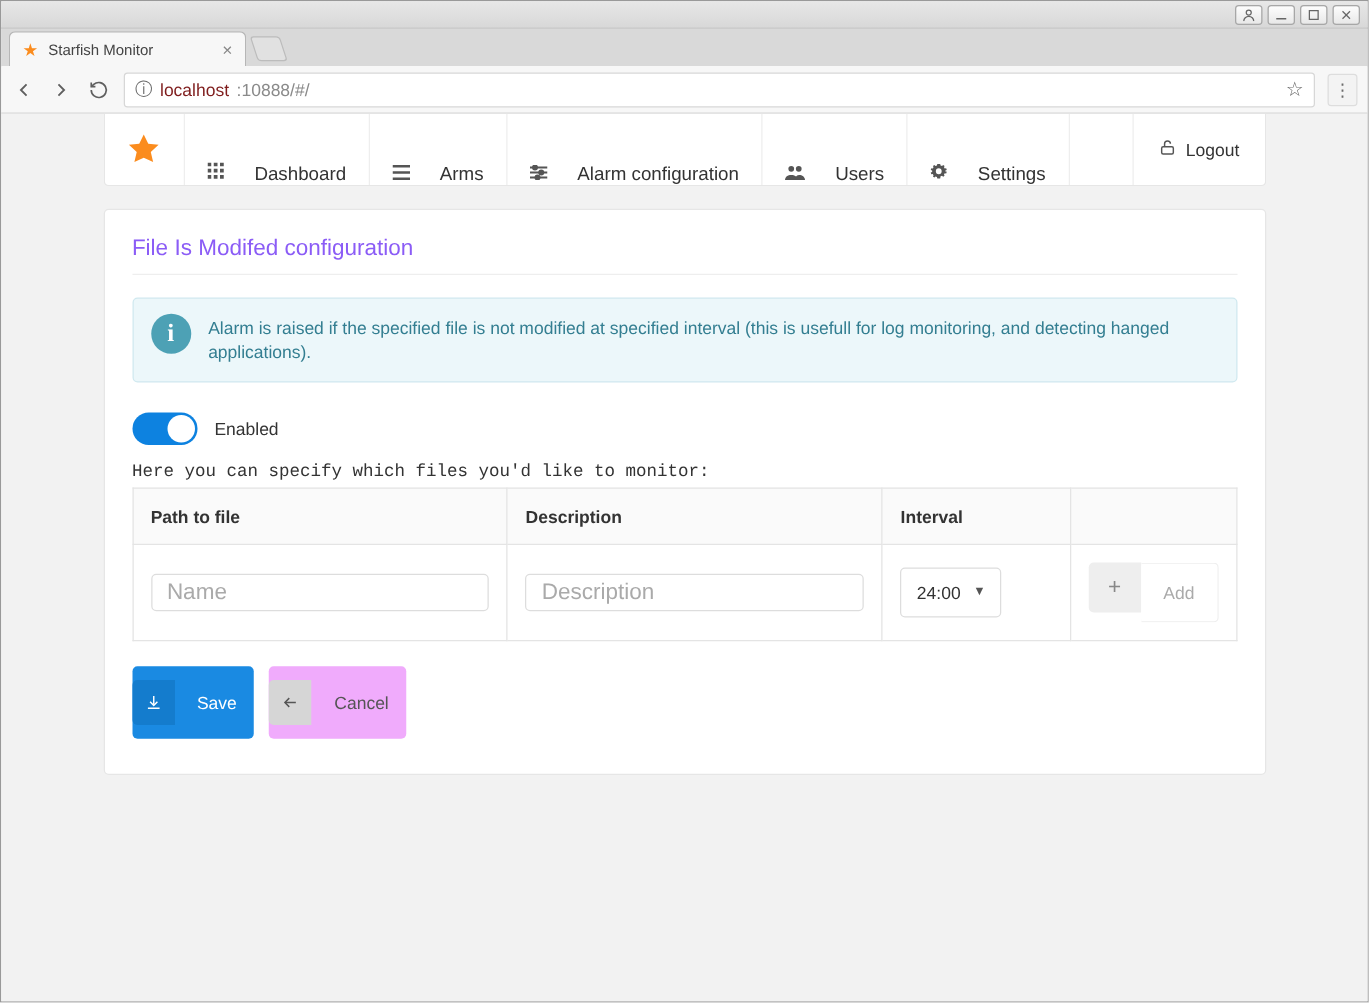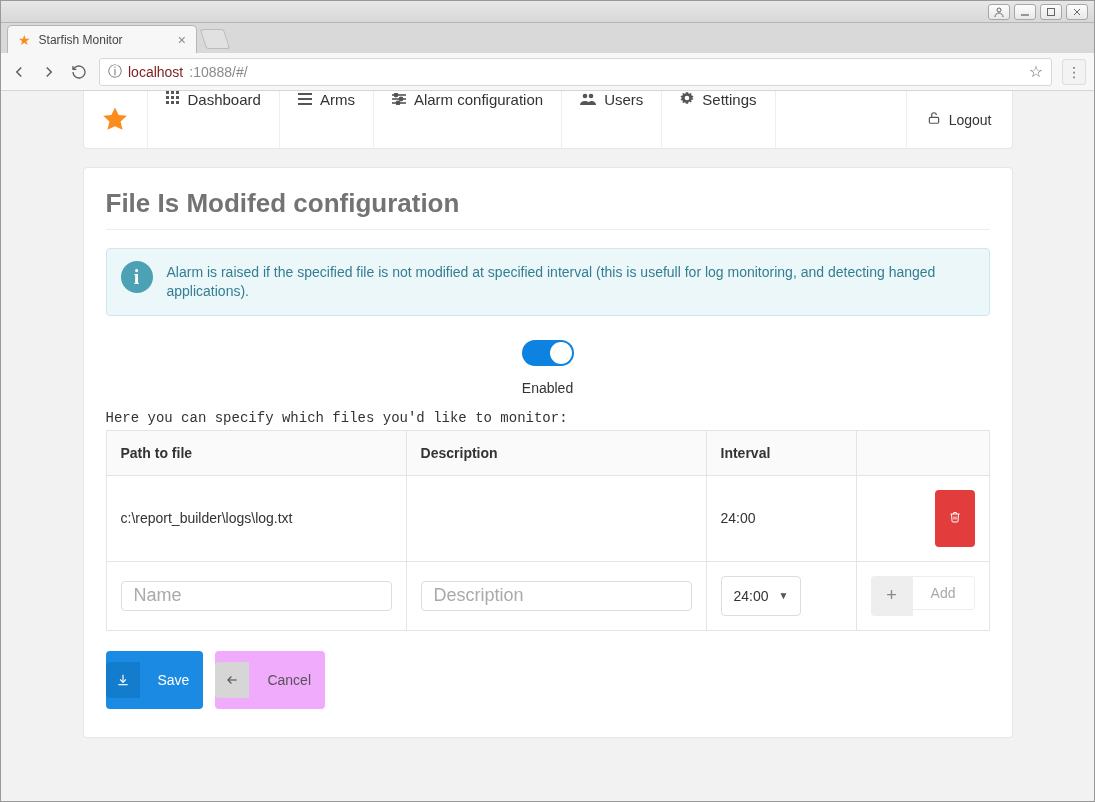--- a/index.html
+++ b/index.html
@@ -124,38 +124,38 @@
     height:58px;
     margin-bottom: 18px;
   }
   .brand {
     width:64px;
     display:flex; align-items:center; justify-content:center;
     border-right:1px solid #eee;
   }
   .brand svg { fill:#fb8c1e; }
   .navitem {
-    display:flex; align-items:flex-start; gap:8px;
+    display:flex; align-items:flex-end; gap:24px;
     padding: 0 18px;
     border-right:1px solid #eee;
     color:#333; font-size:15px;
     cursor:pointer;
   }
   .navitem svg, .navitem .glyph { color:#555; }
   .nav-spacer { flex:1; border-right:1px solid #eee; }
   .nav-logout { display:flex; align-items:center; gap:8px; padding:0 20px; font-size:14px; cursor:pointer;}
   
   .panel {
     background:#fff;
     border:1px solid #e6e6e6;
     border-radius:4px;
     padding: 20px 22px 28px;
   }
   .page-title {
-    font-size:26px; font-weight:700; color:#737373;
+    font-size:18px; font-weight:400; color:#8b5cf6;
     padding-bottom:10px;
     border-bottom:1px solid #eee;
     margin-bottom:18px;
   }
   .alert-info {
     background:#ecf7fa;
     border:1px solid #cfe8ef;
     border-radius:4px;
     padding:14px 16px 14px 60px;
     color:#337e91;
@@ -165,21 +165,21 @@
   }
   .alert-info .info-badge {
     position:absolute; left:14px; top:12px;
     width:32px; height:32px; border-radius:50%;
     background:#4da1b5;
     color:#fff; font-weight:700; font-family:Georgia,serif;
     display:flex; align-items:center; justify-content:center;
     font-size:20px;
   }
   
-  .toggle-row { display:flex; align-items:center; gap:14px; margin-bottom:14px;flex-direction:column;}
+  .toggle-row { display:flex; align-items:center; gap:14px; margin-bottom:14px;}
   .switch {
     width:52px; height:26px; border-radius:13px;
     background:#0d82e0; position:relative;
   }
   .switch::after {
     content:""; position:absolute; right:2px; top:2px;
     width:22px; height:22px; border-radius:50%; background:#fff;
   }
   .subtext { color:#333; margin-bottom:4px; font-size:14px;font-family:Liberation Mono, monospace;}
   
@@ -211,21 +211,21 @@
   }
   .interval-select .caret { font-size:10px; color:#555;}
   .add-group { display:flex; justify-content:flex-end; }
   .btn-addplus {
     background:#eee; color:#888; border-radius:4px 0 0 4px;
     height:40px; width:42px; display:flex; align-items:center; justify-content:center;
     font-size:18px;
   }
   .btn-addlabel {
     background:#fff; color:#aaa; border:1px solid #eee; border-left:none;
-    border-radius:0 4px 4px 0; height:34px; padding:0 18px;
+    border-radius:0 4px 4px 0; height:48px; padding:0 18px;
     display:flex; align-items:center;
   }
   
   .form-actions { display:flex; gap:12px; margin-top:20px;}
   .btn-primary { background:#1a8ae2; color:#fff; }
   .btn-primary .iconbox {
     background:#147ccd; width:34px; height:36px; margin:-9px 10px -9px -14px;
     display:flex; align-items:center; justify-content:center;
     border-radius:4px 0 0 4px;
   }
@@ -398,39 +398,20 @@
         <table class="files">
           <thead>
             <tr>
               <th class="col-path">Path to file</th>
               <th class="col-desc">Description</th>
               <th class="col-int">Interval</th>
               <th class="col-act"></th>
             </tr>
           </thead>
           <tbody>
-            <tr>
-              <td>c:\report_builder\logs\log.txt</td>
-              <td></td>
-              <td>24:00</td>
-              <td>
-                <div class="btn-danger-wrap">
-                  <button class="btn btn-danger">
-                    <span>
-                      <svg width="12" height="14" viewBox="0 0 24 24" fill="none" stroke="#fff" stroke-width="2">
-                          <polyline points="3 6 5 6 21 6"></polyline>
-                          <path d="M19 6l-1 14a2 2 0 01-2 2H8a2 2 0 01-2-2L5 6"></path>
-                          <path d="M10 11v6M14 11v6"></path>
-                          <path d="M9 6V4a1 1 0 011-1h4a1 1 0 011 1v2"></path>
-                        </svg>
-                    </span>
-                  </button>
-                </div>
-              </td>
-            </tr>
             <tr>
               <td><input class="input" placeholder="Name" style=""></td>
               <td><input class="input" placeholder="Description" style=""></td>
               <td>
                 <div class="interval-select">
                   <span>24:00</span>
                   <span class="caret">▼</span>
                 </div>
               </td>
               <td>

